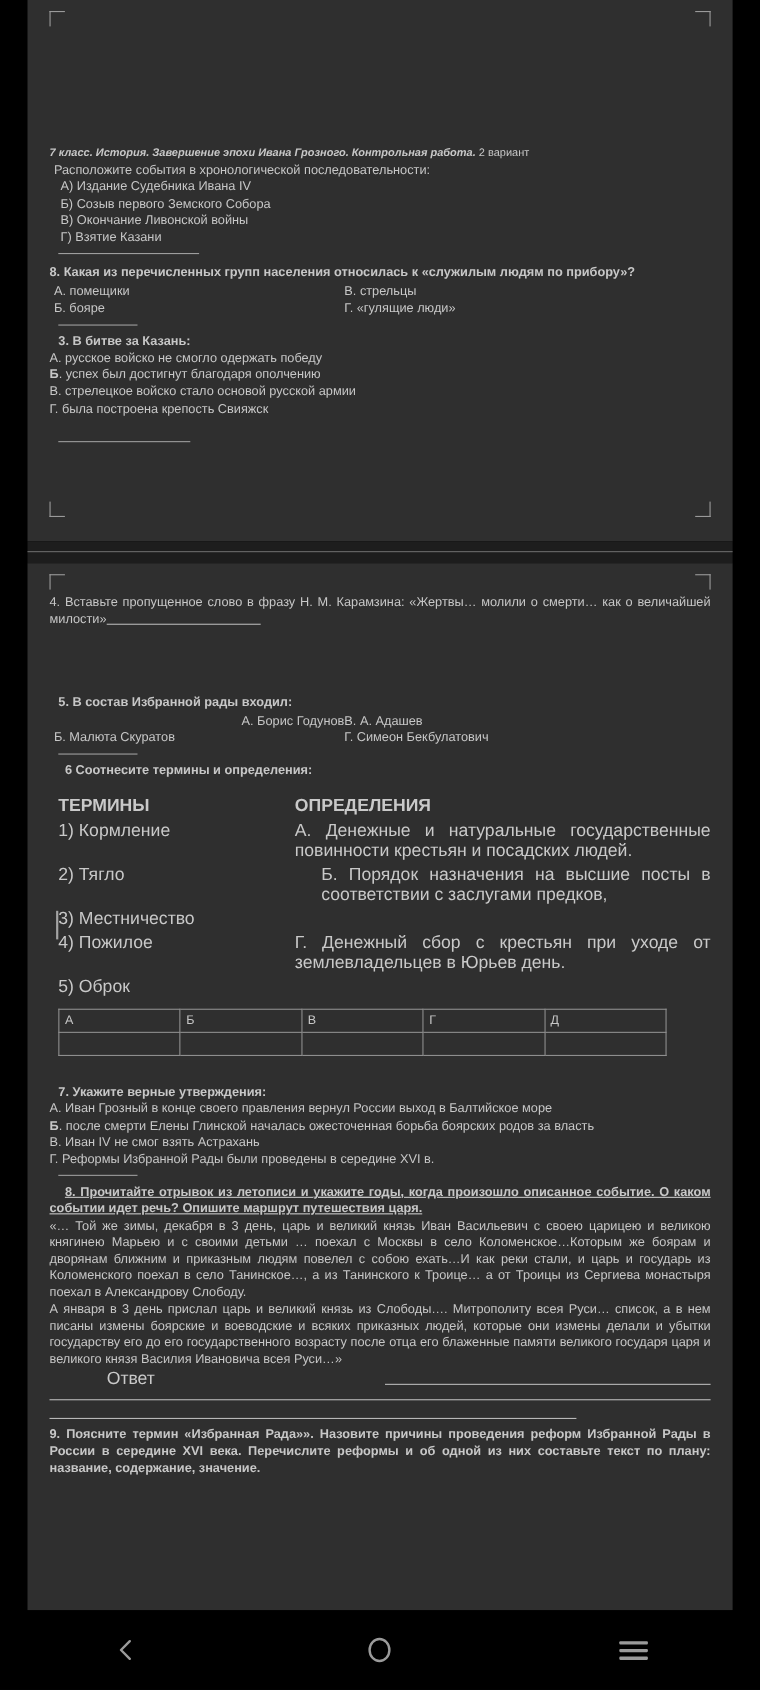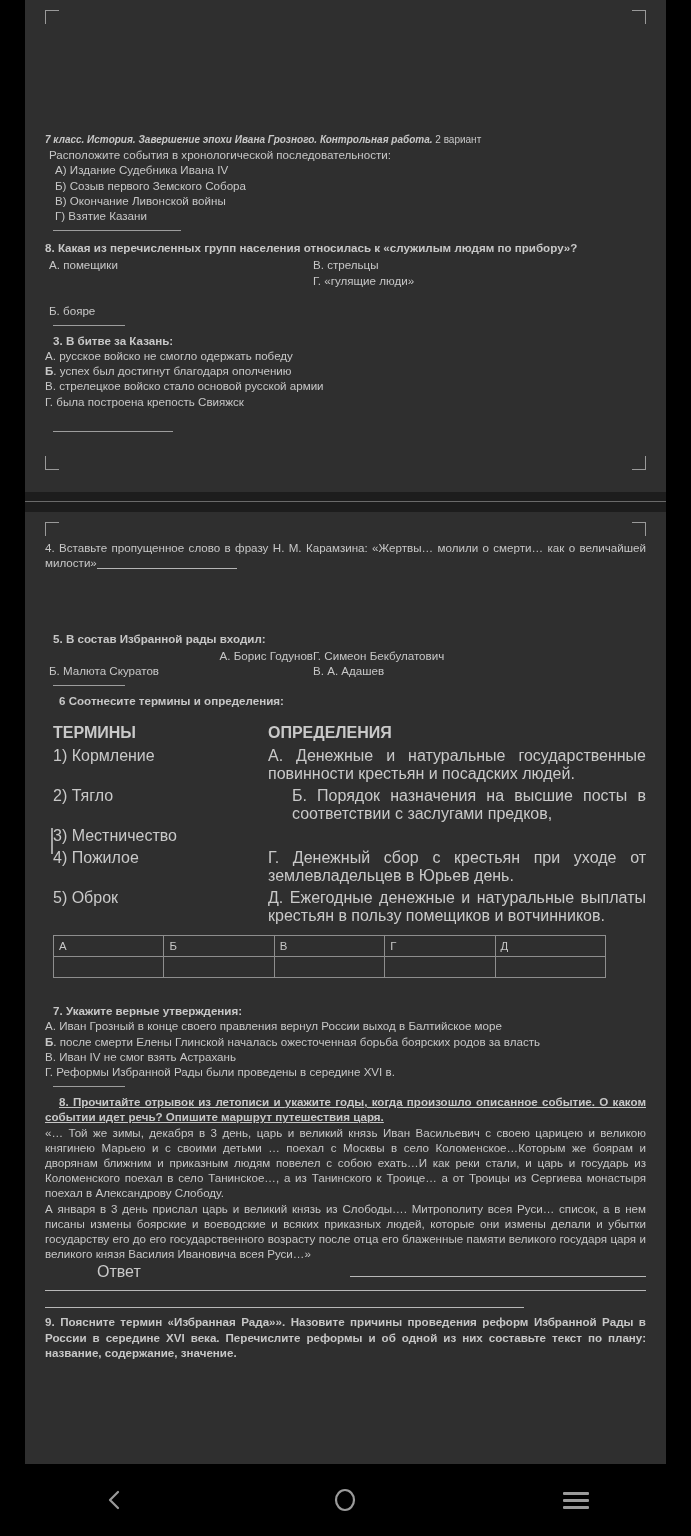--- a/index.html
+++ b/index.html
@@ -191,21 +191,21 @@
       <div class="ln" style="padding-left:10px;">Б) Созыв первого Земского Собора</div>
       <div class="ln" style="padding-left:10px;">В) Окончание Ливонской войны</div>
       <div class="ln" style="padding-left:10px;">Г) Взятие Казани</div>
 
       <div class="hr-short w130"></div>
 
       <p class="just bold" style="margin-top:9px;">8.    Какая  из  перечисленных  групп  населения  относилась  к  «служилым  людям  по прибору»?</p>
       <div class="cols" style="margin-top:2px;">
         <div class="c1">
           <div class="ln" style="padding-left:4px;">А.  помещики</div>
-          <div class="ln" style="padding-left:4px;margin-top:30px;">Б.  бояре</div>
+          <div class="ln" style="padding-left:4px;">Б.  бояре</div>
         </div>
         <div class="c2">
           <div class="ln">В.  стрельцы</div>
           <div class="ln">Г.  «гулящие люди»</div>
         </div>
       </div>
 
       <div class="hr-short w70"></div>
 
       <div class="ln bold" style="padding-left:8px;">3.  В битве за Казань:</div>
@@ -230,22 +230,22 @@
 
       <p class="just"><span>4. Вставьте пропущенное слово в фразу Н. М. Карамзина: «Жертвы… молили о смерти… как о величайшей милости»</span><span class="fill-line"></span></p>
 
       <div class="ln bold" style="margin-top:61px; padding-left:8px;">5. В состав Избранной рады входил:</div>
       <div class="cols" style="margin-top:1px;">
         <div class="c1">
           <div class="ln" style="padding-left:4px;text-align:right;">А.  Борис Годунов</div>
           <div class="ln" style="padding-left:4px;">Б.  Малюта Скуратов</div>
         </div>
         <div class="c2">
+          <div class="ln">В.  А. Адашев</div>
           <div class="ln">Г.  Симеон Бекбулатович</div>
-          <div class="ln">В.  А. Адашев</div>
         </div>
       </div>
 
       <div class="hr-short w70"></div>
 
       <div class="ln bold" style="padding-left:14px;">6    Соотнесите термины и определения:</div>
 
       <div class="tdrow" style="margin-top:16px;">
         <div class="term bold">ТЕРМИНЫ</div>
         <div class="def bold">ОПРЕДЕЛЕНИЯ</div>
@@ -261,21 +261,20 @@
       </div>
       <div class="tdrow" style="margin-top:4px;">
         <div class="term">3) Местничество</div>
       </div>
       <div class="tdrow" style="margin-top:4px;">
         <div class="term">4) Пожилое</div>
         <div class="def just">Г.    Денежный  сбор  с  крестьян  при  уходе  от землевладельцев в Юрьев день.</div>
       </div>
       <div class="tdrow" style="margin-top:4px;">
         <div class="term">5) Оброк</div>
-        <div class="def just">Д.    Ежегодные   денежные   и   натуральные выплаты    крестьян  в  пользу  помещиков  и вотчинников.</div>
       </div>
 
       <table class="match">
         <tbody>
             <tr>
           <td>А</td>
           <td>Б</td>
           <td>В</td>
           <td>Г</td>
           <td>Д</td>

